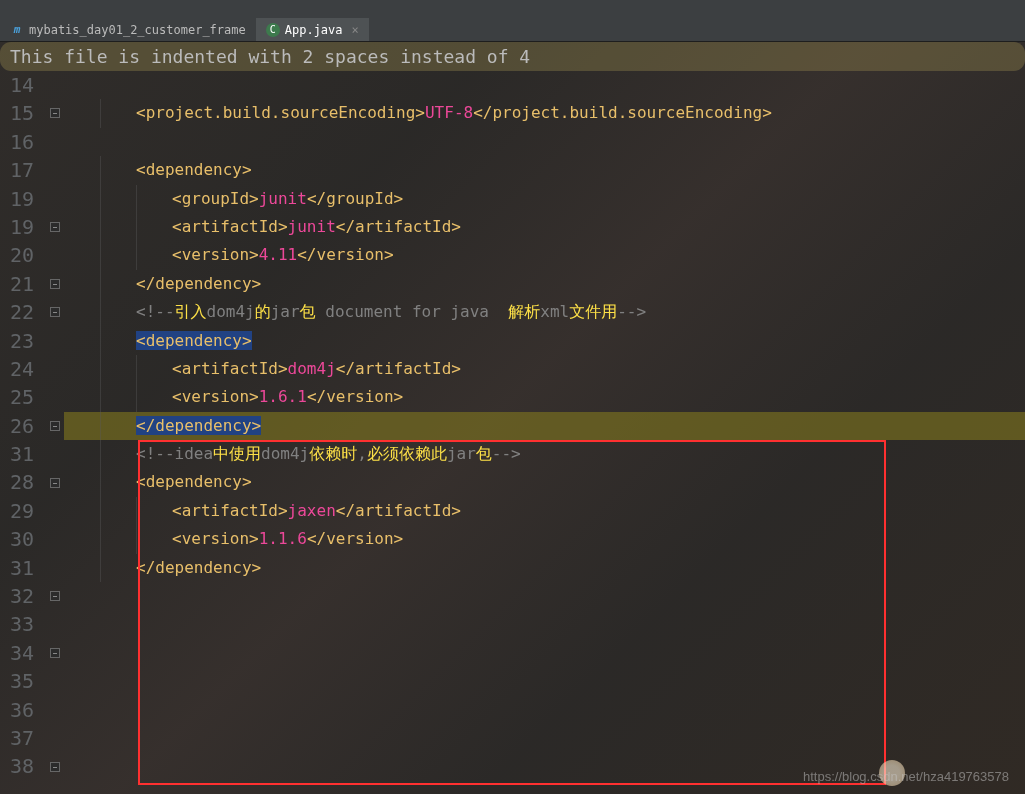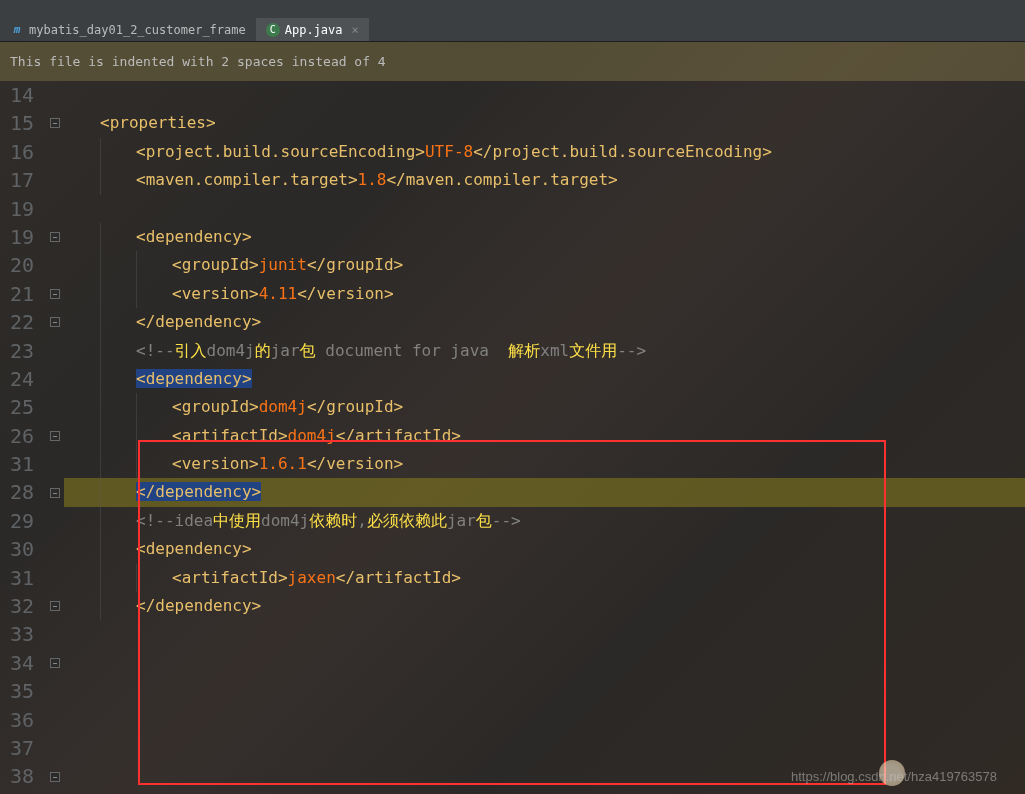--- a/index.html
+++ b/index.html
@@ -54,24 +54,25 @@
   justify-content: center;
   font-size: 11px;
 }
 .tab-close {
   margin-left: 4px;
   color: #888;
 }
 .notice-bar {
   background: rgba(168, 153, 84, 0.32);
   color: #bbbbbb;
-  font-size: 13px;
-  padding: 12px 10px;
-  position: relative;
-  z-index: 2;
+  font-size: 18px;
+  padding: 4px 10px;
+  position: relative;
+  z-index: 2;
+  border-radius: 11px;
 }
 .editor {
   display: flex;
   position: relative;
   z-index: 2;
 }
 .gutter {
   width: 48px;
   text-align: right;
   color: #606366;
@@ -118,37 +119,37 @@
 }
 .ind {
   display: inline-block;
   width: 36px;
   border-left: 1px solid rgba(90,90,90,0.4);
   height: 28.4px;
   vertical-align: top;
 }
 .ind0 { width: 36px; border-left: none; }
 .tag { color: #e8bf6a; }
-.txt { color: #f97316; margin-top: 12px; }
+.txt { color: #ec4899; margin-top: 12px; }
 .cmt { color: #808080; }
 .cmt-cn { color: #fde047; }
 .sel { background: #214283; }
 .red-box {
   position: absolute;
   border: 2px solid #ff3030;
   pointer-events: none;
   left: 138px;
   top: 440px;
   width: 748px;
   height: 345px;
   z-index: 5;
 }
 .watermark {
   position: absolute;
-  right: 28px;
+  right: 16px;
   bottom: 10px;
   color: rgba(200,200,200,0.5);
   font-size: 13px;
   z-index: 6;
   font-family: Arial, sans-serif;
 }
 .mini-icon {
   position: absolute;
   right: 120px;
   bottom: 8px;
@@ -215,36 +216,35 @@
       <div class="fold-mark" style="top: 207.8px;"></div>
       <div class="fold-mark" style="top: 236.2px;"></div>
       <div class="fold-mark" style="top: 349.8px;"></div>
       <div class="fold-mark" style="top: 406.6px;"></div>
       <div class="fold-mark" style="top: 520.2px;"></div>
       <div class="fold-mark" style="top: 577px;"></div>
       <div class="fold-mark" style="top: 690.6px;"></div>
     </div>
   <div class="code-col" id="codecol">
       <div class="line"><span class="ind ind0"></span></div>
-      <div class="line"><span class="ind ind0"></span><span class="tag">&lt;properties&gt;</span></div>
       <div class="line"><span class="ind ind0"></span><span class="ind"></span><span class="tag">&lt;project.build.sourceEncoding&gt;</span><span class="txt">UTF-8</span><span class="tag">&lt;/project.build.sourceEncoding&gt;</span></div>
-      <div class="line"><span class="ind ind0"></span><span class="ind"></span><span class="tag">&lt;maven.compiler.target&gt;</span><span class="txt">1.8</span><span class="tag">&lt;/maven.compiler.target&gt;</span></div>
       <div class="line"><span class="ind ind0"></span></div>
       <div class="line"><span class="ind ind0"></span><span class="ind"></span><span class="tag">&lt;dependency&gt;</span></div>
       <div class="line"><span class="ind ind0"></span><span class="ind"></span><span class="ind"></span><span class="tag">&lt;groupId&gt;</span><span class="txt">junit</span><span class="tag">&lt;/groupId&gt;</span></div>
+      <div class="line"><span class="ind ind0"></span><span class="ind"></span><span class="ind"></span><span class="tag">&lt;artifactId&gt;</span><span class="txt">junit</span><span class="tag">&lt;/artifactId&gt;</span></div>
       <div class="line"><span class="ind ind0"></span><span class="ind"></span><span class="ind"></span><span class="tag">&lt;version&gt;</span><span class="txt">4.11</span><span class="tag">&lt;/version&gt;</span></div>
       <div class="line"><span class="ind ind0"></span><span class="ind"></span><span class="tag">&lt;/dependency&gt;</span></div>
       <div class="line"><span class="ind ind0"></span><span class="ind"></span><span class="cmt">&lt;!--</span><span class="cmt-cn">引入</span><span class="cmt">dom4j</span><span class="cmt-cn">的</span><span class="cmt">jar</span><span class="cmt-cn">包</span><span class="cmt"> document for java  </span><span class="cmt-cn">解析</span><span class="cmt">xml</span><span class="cmt-cn">文件用</span><span class="cmt">--&gt;</span></div>
       <div class="line"><span class="ind ind0"></span><span class="ind"></span><span class="tag sel">&lt;dependency&gt;</span></div>
-      <div class="line"><span class="ind ind0"></span><span class="ind"></span><span class="ind"></span><span class="tag">&lt;groupId&gt;</span><span class="txt">dom4j</span><span class="tag">&lt;/groupId&gt;</span></div>
       <div class="line"><span class="ind ind0"></span><span class="ind"></span><span class="ind"></span><span class="tag">&lt;artifactId&gt;</span><span class="txt">dom4j</span><span class="tag">&lt;/artifactId&gt;</span></div>
       <div class="line"><span class="ind ind0"></span><span class="ind"></span><span class="ind"></span><span class="tag">&lt;version&gt;</span><span class="txt">1.6.1</span><span class="tag">&lt;/version&gt;</span></div>
       <div class="line hl"><span class="ind ind0"></span><span class="ind"></span><span class="tag sel">&lt;/dependency&gt;</span></div>
       <div class="line"><span class="ind ind0"></span><span class="ind"></span><span class="cmt">&lt;!--idea</span><span class="cmt-cn">中使用</span><span class="cmt">dom4j</span><span class="cmt-cn">依赖时</span><span class="cmt">,</span><span class="cmt-cn">必须依赖此</span><span class="cmt">jar</span><span class="cmt-cn">包</span><span class="cmt">--&gt;</span></div>
       <div class="line"><span class="ind ind0"></span><span class="ind"></span><span class="tag">&lt;dependency&gt;</span></div>
       <div class="line"><span class="ind ind0"></span><span class="ind"></span><span class="ind"></span><span class="tag">&lt;artifactId&gt;</span><span class="txt">jaxen</span><span class="tag">&lt;/artifactId&gt;</span></div>
+      <div class="line"><span class="ind ind0"></span><span class="ind"></span><span class="ind"></span><span class="tag">&lt;version&gt;</span><span class="txt">1.1.6</span><span class="tag">&lt;/version&gt;</span></div>
       <div class="line"><span class="ind ind0"></span><span class="ind"></span><span class="tag">&lt;/dependency&gt;</span></div>
     </div>
 </div>
 
 <div class="red-box"></div>
 <div class="mini-icon"></div>
 <div class="watermark">https://blog.csdn.net/hza419763578</div>
 
 </body></html>

